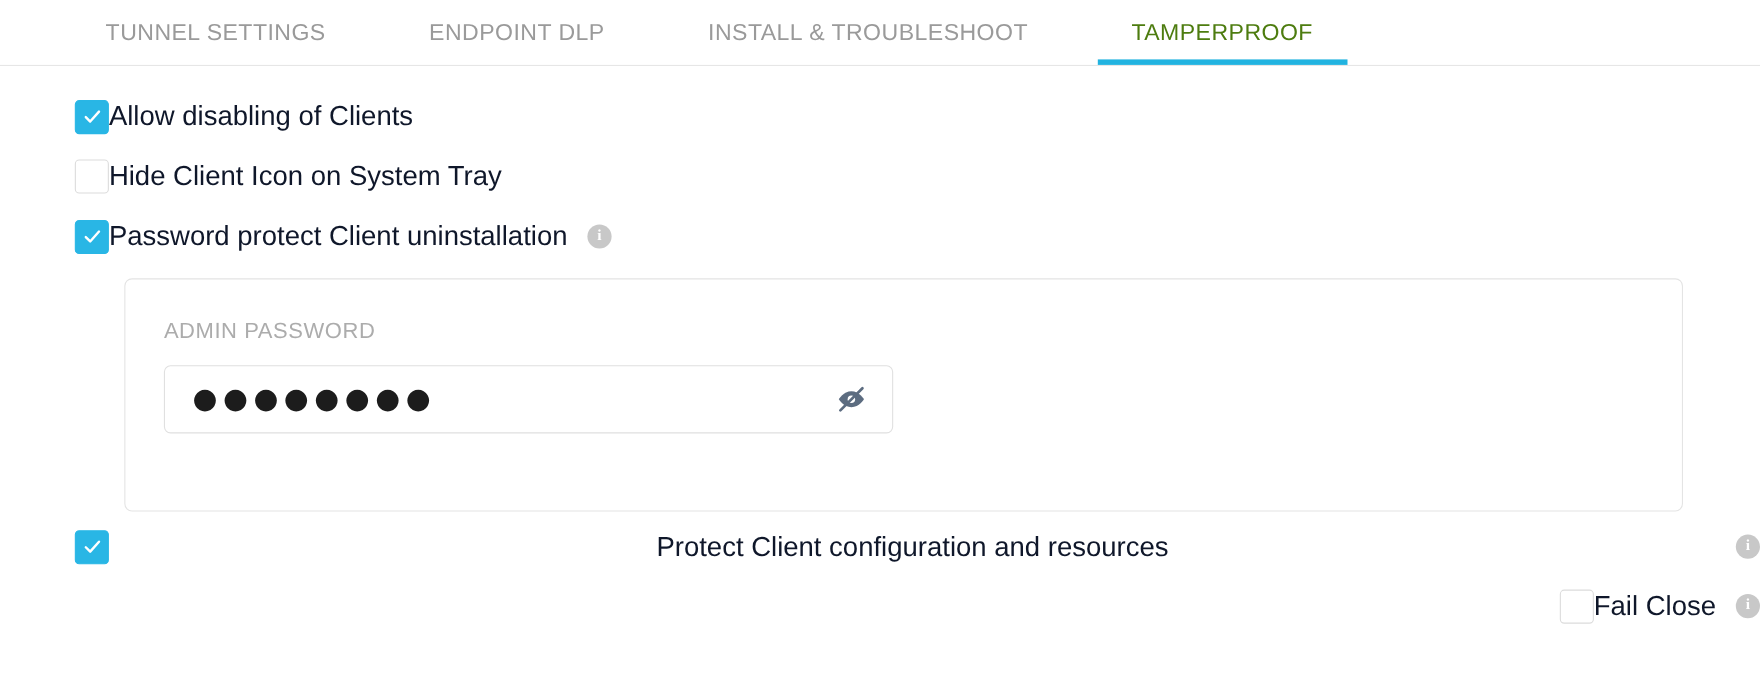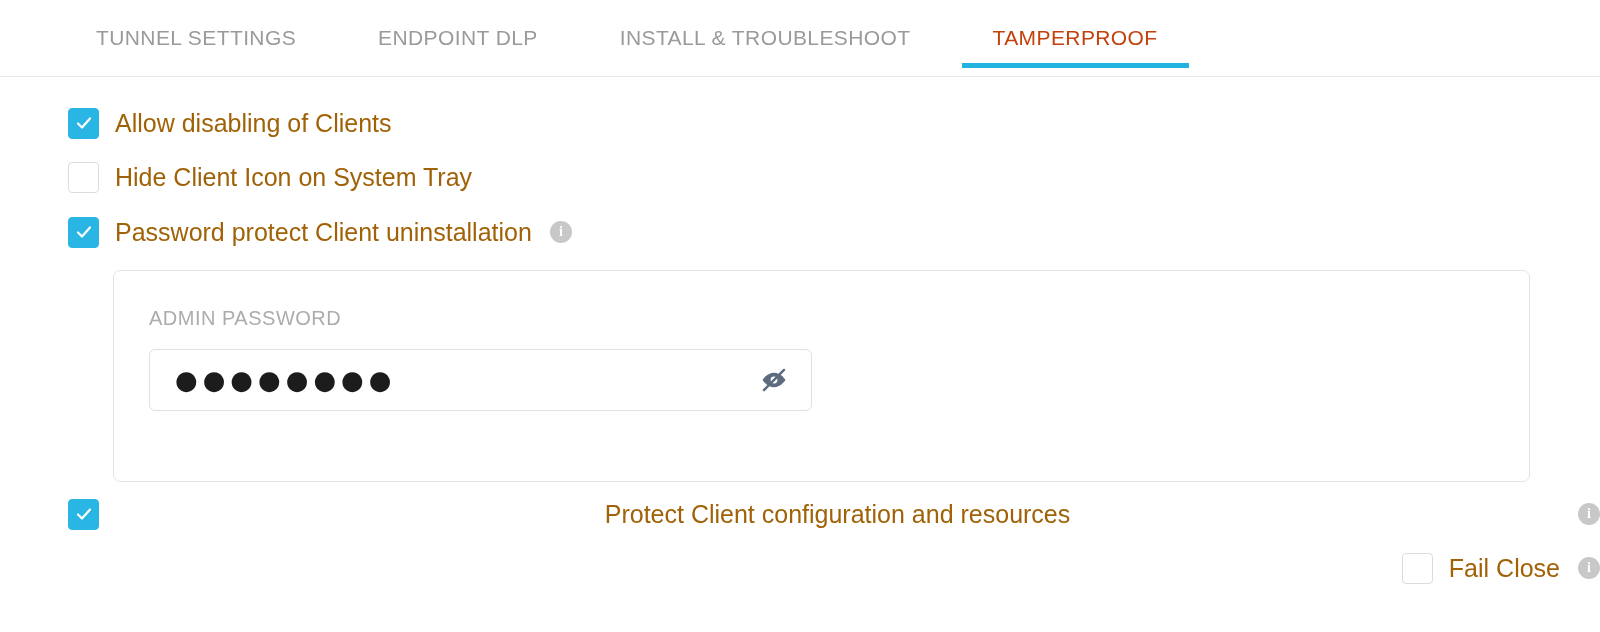--- a/index.html
+++ b/index.html
@@ -12,44 +12,45 @@
     width: 1600px;
     height: 632px;
     font-family: "Liberation Sans", sans-serif;
     color: #2e3033;
     overflow: hidden;
   }
 
   
   .tabbar {
     position: relative;
-    height: 77px;
+    height: 60px;
     border-bottom: 1px solid #e6e6e6;
     display: flex;
-    align-items: center;
+    align-items: flex-end;
     padding-left: 88px;
+    gap: 12px;
   }
   .tab {
     position: relative;
     height: 59px;
     display: flex;
     align-items: center;
     padding: 0 8px;
     margin-right: 66px;
     font-size: 21px;
     letter-spacing: 0.4px;
     color: #9a9a9a;
     text-transform: uppercase;
     cursor: pointer;
     user-select: none;
     white-space: nowrap;
   }
   .tab:last-child { margin-right: 0; }
   .tab.active {
-    color: #c2410c;
+    color: #4d7c0f;
   }
   .tab.active::after {
     content: "";
     position: absolute;
     left: -23px;
     right: -23px;
     bottom: 0;
     height: 5px;
     background: #22b3e0;
   }
@@ -86,22 +87,21 @@
   .checkbox.checked {
     background: #29b6e5;
     border-color: #29b6e5;
   }
   .checkbox svg { display: block; }
   .checkbox:not(.checked) svg { visibility: hidden; }
 
   .check-label {
     font-size: 25px;
     line-height: 1;
-    color: #a16207;
-    margin-left: 16px;
+    color: #0f172a;
     white-space: nowrap;
     cursor: default;
   }
 
   .info-icon {
     width: 22px;
     height: 22px;
     min-width: 22px;
     border-radius: 50%;
     background: #c8c8c8;

